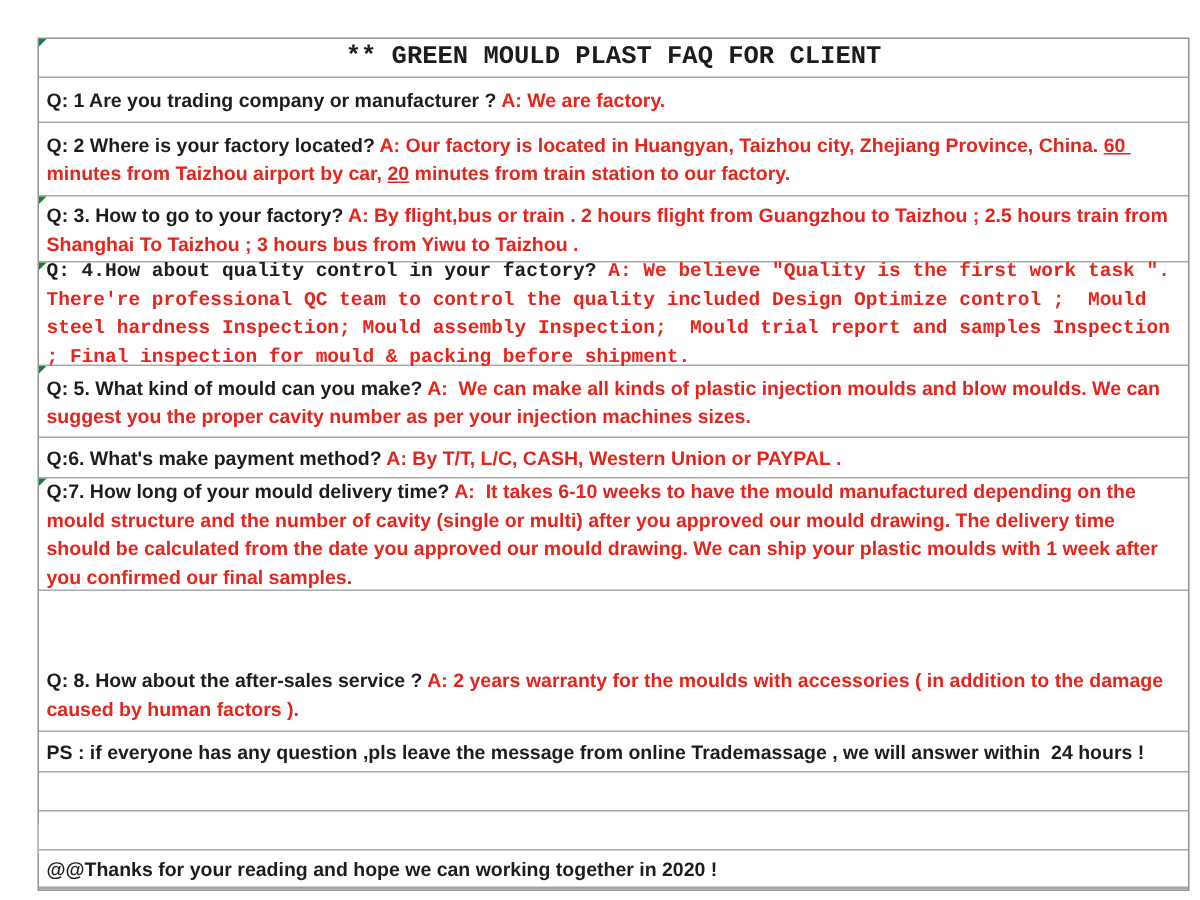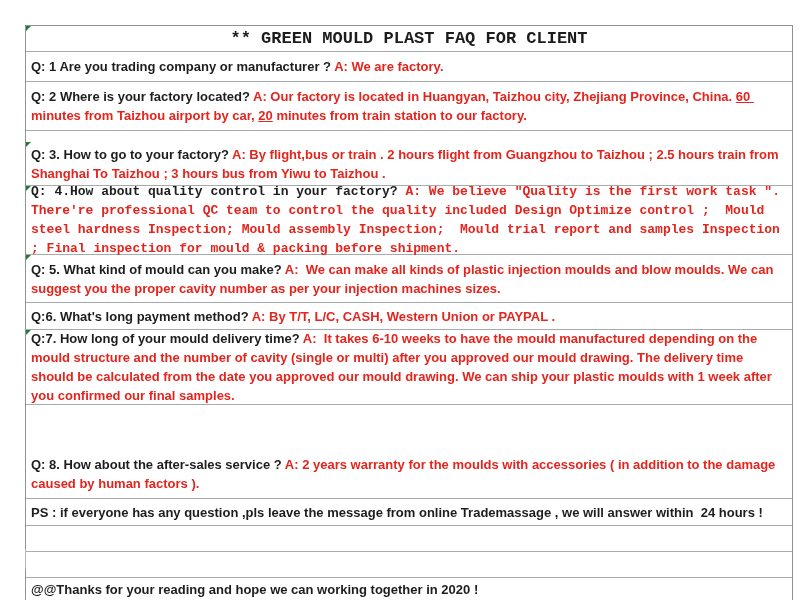--- a/index.html
+++ b/index.html
@@ -11,40 +11,40 @@
   .sheet{
     position:absolute;left:25px;top:25px;width:768px;
     border:1px solid #8f9393;box-sizing:border-box;background:#ffffff;
   }
   .row{
     position:relative;box-sizing:border-box;
     border-bottom:1px solid #a8abab;
     display:flex;align-items:center;
     padding:0 5px;
   }
-  .row:last-of-type{border-bottom:4px solid #a3a3a3;}
+  .row:last-of-type{border-bottom:2px solid #a3a3a3;}
   .txt{
     width:100%;font-size:13px;line-height:19px;font-weight:600;
     white-space:pre-wrap;color:#1d1d1d;letter-spacing:0px;
   }
   .q{color:#1d1d1d;}
   .a{color:#e4251d;}
   .u{text-decoration:underline;}
   .title-row{justify-content:center;}
   .title-row .txt{font-size:17px;text-align:center;line-height:20px;color:#1c1c1c;}
   .big .txt{font-size:13px;}
   .corner{
     position:absolute;top:0;left:0;width:0;height:0;display:block;
     border-top:5px solid #1e7e34;border-right:5px solid transparent;
   }
   
   .h-title{height:26px;font-family:Liberation Mono, monospace;}
   .h-q1{height:30px;}
   .h-q2{height:49px;}
-  .h-q3{height:44px;margin-top:11px;}
+  .h-q3{height:44px;}
   .h-q4{height:69px;font-family:Liberation Mono, monospace;}
   .h-q5{height:48px;align-items:center;}
   .h-q6{height:27px;}
   .h-q7{height:75px;}
   .h-q8{height:50px;margin-top:44px;}
   .h-ps{height:27px;}
   .h-empty{height:26px;}
   .h-thanks{height:26px;}
   .stub{
     position:absolute;left:25px;top:549px;width:0;height:20px;
@@ -78,21 +78,21 @@
     <i class="corner"></i>
     <div class="txt"><span class="q">Q: 4.How about quality control in your factory? </span><span class="a">A: We believe "Quality is the first work task ". There're professional QC team to control the quality included Design Optimize control ;  Mould steel hardness Inspection; Mould assembly Inspection;  Mould trial report and samples Inspection ; Final inspection for mould &amp; packing before shipment.</span></div>
   </div>
 
   <div class="row h-q5">
     <i class="corner"></i>
     <div class="txt"><span class="q">Q: 5. What kind of mould can you make? </span><span class="a">A:  We can make all kinds of plastic injection moulds and blow moulds. We can suggest you the proper cavity number as per your injection machines sizes.</span></div>
   </div>
 
   <div class="row h-q6">
-    <div class="txt"><span class="q">Q:6. What's long payment method? </span><span class="a">A: By T/T, L/C, CASH, Western Union or PAYPAL .</span></div>
+    <div class="txt"><span class="q">Q:6. What's make payment method? </span><span class="a">A: By T/T, L/C, CASH, Western Union or PAYPAL .</span></div>
   </div>
 
   <div class="row h-q7">
     <i class="corner"></i>
     <div class="txt"><span class="q">Q:7. How long of your mould delivery time? </span><span class="a">A:  It takes 6-10 weeks to have the mould manufactured depending on the mould structure and the number of cavity (single or multi) after you approved our mould drawing. The delivery time should be calculated from the date you approved our mould drawing. We can ship your plastic moulds with 1 week after you confirmed our final samples.</span></div>
   </div>
 
   <div class="row h-q8">
     <div class="txt"><span class="q">Q: 8. How about the after-sales service ? </span><span class="a">A: 2 years warranty for the moulds with accessories ( in addition to the damage caused by human factors ).</span></div>
   </div>

